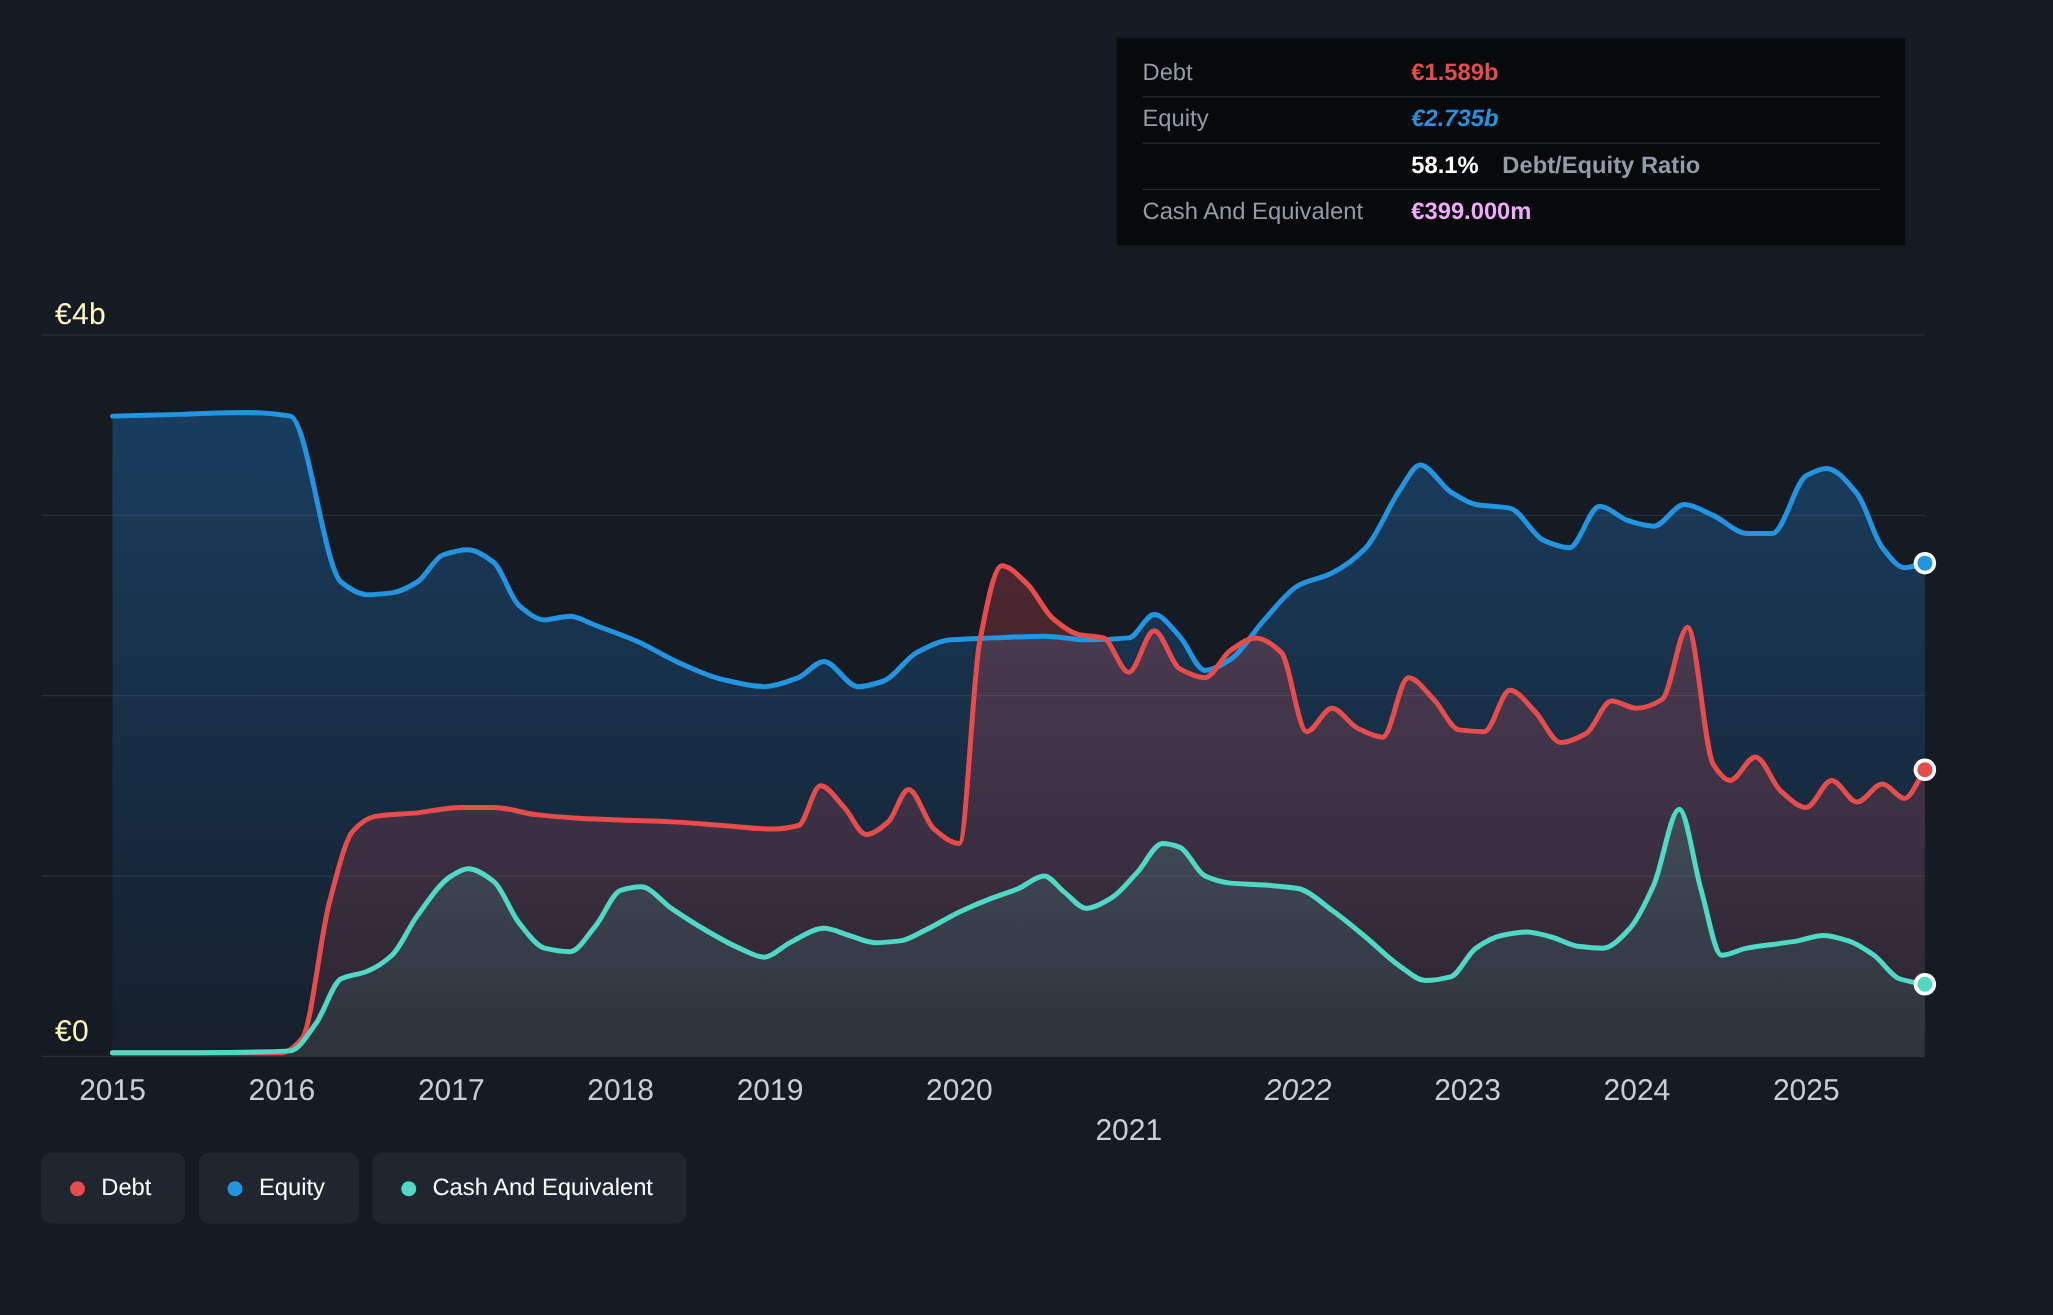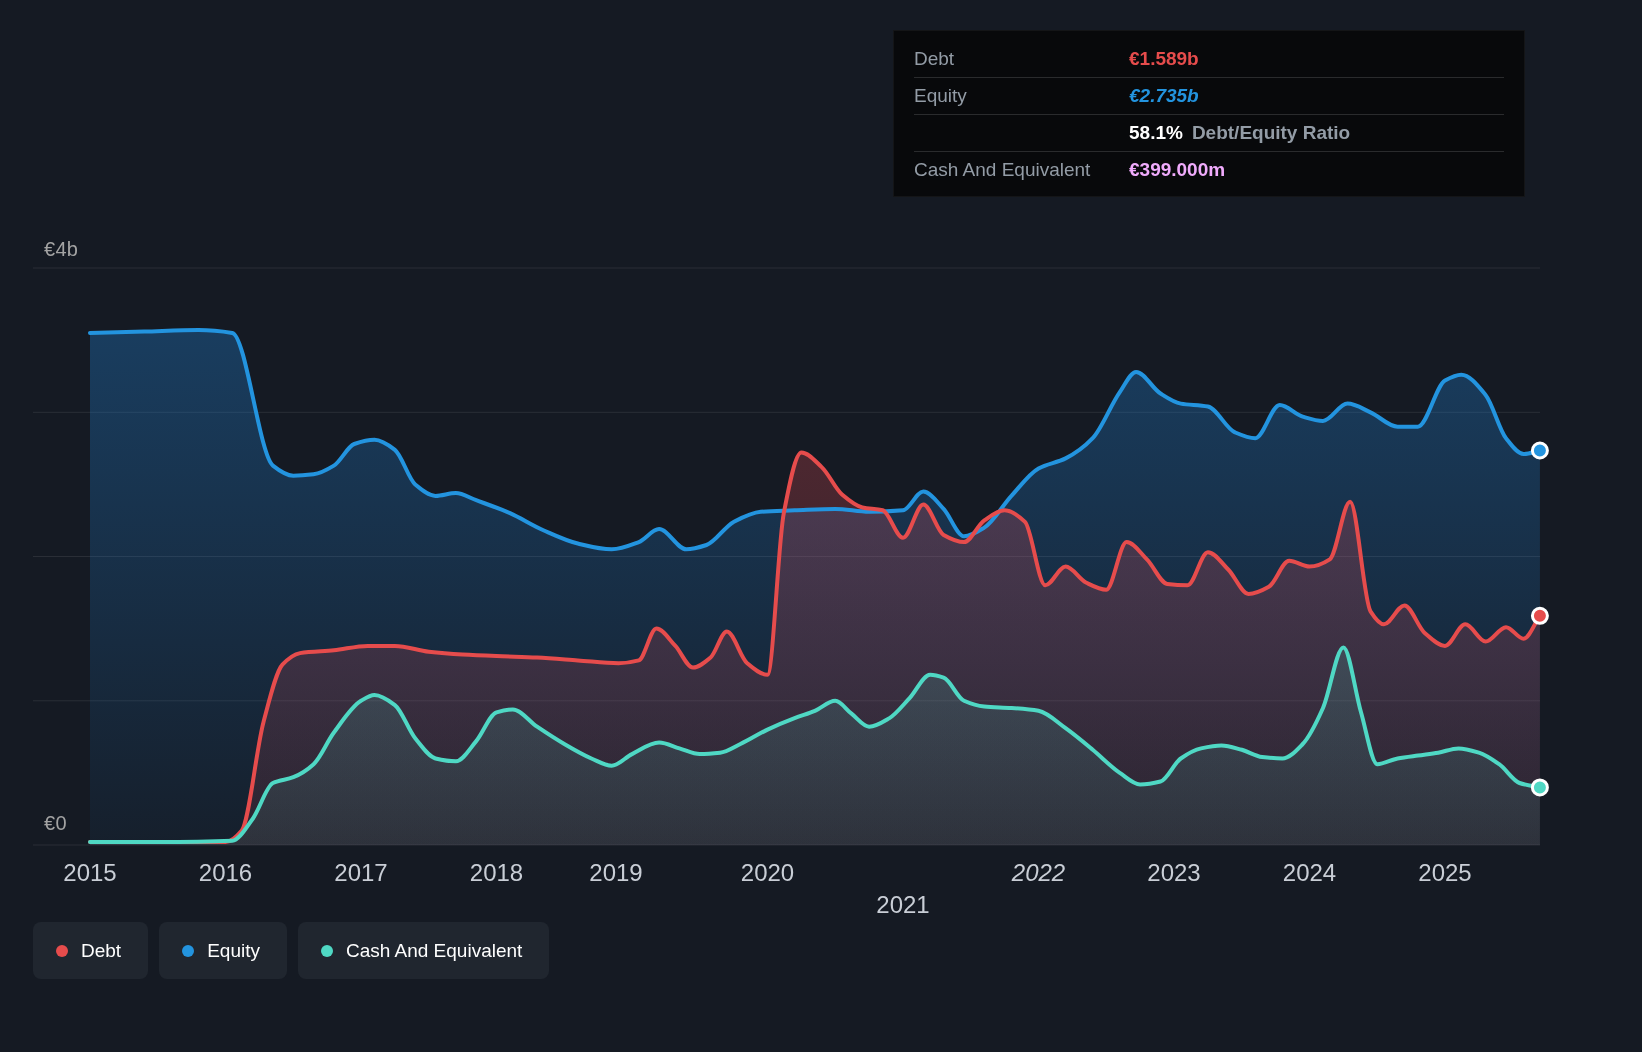--- a/index.html
+++ b/index.html
@@ -9,21 +9,21 @@
     font-family:"Liberation Sans",sans-serif;
     color:#fff;
     position:relative;
     overflow:hidden;
   }
   .page{position:absolute;inset:0}
 
   
   #plot{position:absolute;left:0;top:0}
 
-  .ylabel{position:absolute;left:44px;font-size:20px;color:#a3a3a3;letter-spacing:.3px}
+  .ylabel{position:absolute;left:44px;font-size:24px;color:#fef9c3;letter-spacing:.3px}
   .ylabel-top{top:238px}
   .ylabel-bottom{top:812px}
 
   .xlabels span{
     position:absolute;top:859px;font-size:24px;color:#c9ced6;
     transform:translateX(-50%);white-space:nowrap;
   }
 
   
   .tooltip{
@@ -37,21 +37,21 @@
     border-bottom:1px solid rgba(255,255,255,0.14);
   }
   .trow{
     display:flex;align-items:center;
     padding:7px 0;font-size:19px;
     border-bottom:1px solid rgba(255,255,255,0.14);
   }
   .trow.last{border-bottom:none}
   .trow .lbl{width:215px;color:#939ca6;flex:0 0 auto}
   .trow .val{font-weight:bold}
-  .ratio-rest{color:#939ca6;font-weight:bold;margin-left:9px}
+  .ratio-rest{color:#939ca6;font-weight:bold;margin-left:19px}
 
   
   .legend{position:absolute;left:33px;top:922px;display:flex;gap:11px}
   .pill{
     height:57px;background:#20262f;border-radius:8px;
     display:flex;align-items:center;gap:13px;
     padding:0 27px 0 23px;font-size:19px;color:#fff;cursor:pointer;
   }
   .pill .dot{width:12px;height:12px;border-radius:50%;flex:0 0 auto}
 </style>

